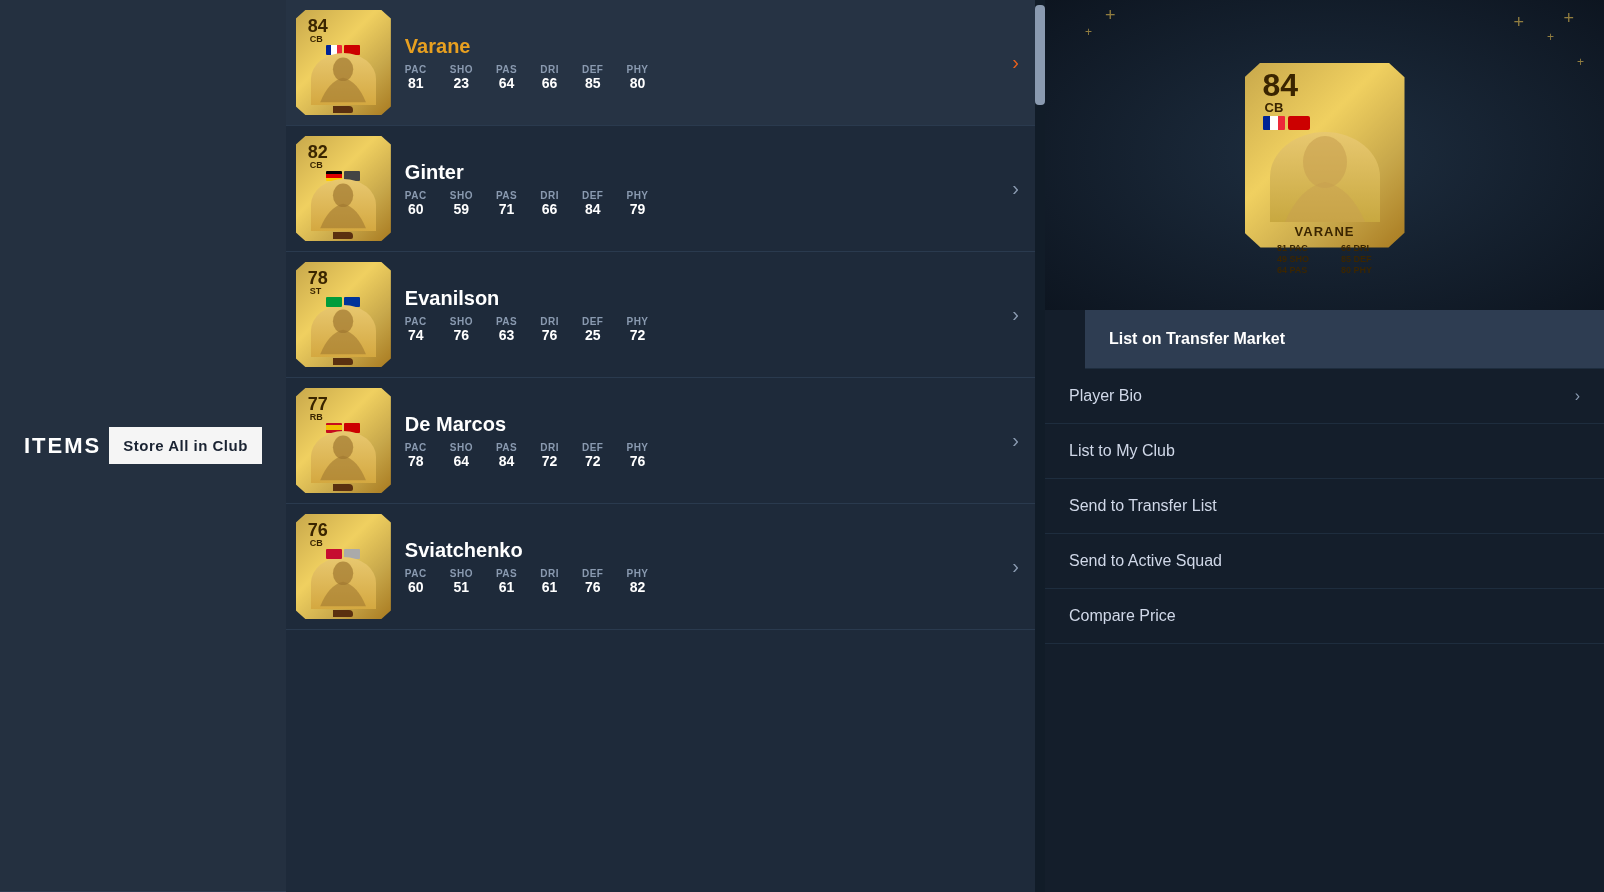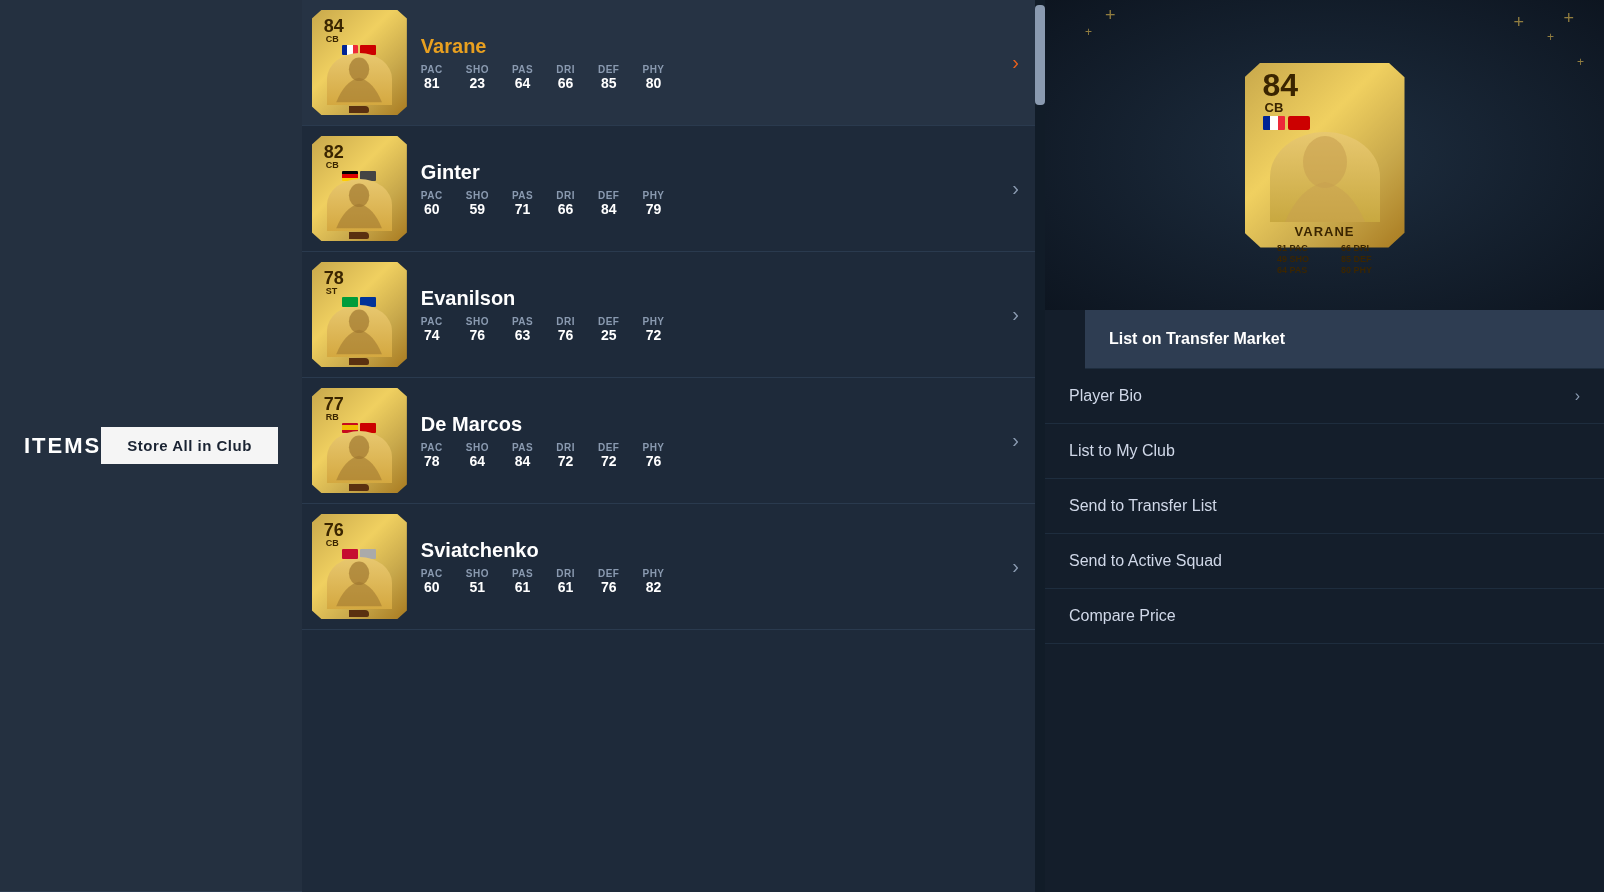--- a/index.html
+++ b/index.html
@@ -35,25 +35,26 @@
       color: #ffffff;
       font-size: 22px;
       font-weight: 700;
       letter-spacing: 2px;
     }
 
     .store-all-btn {
       background: #f5f5f5;
       color: #1a2332;
       border: none;
-      padding: 10px 26px;
+      padding: 10px 14px;
       font-size: 15px;
       font-weight: 600;
       cursor: pointer;
       letter-spacing: 0.5px;
+      margin-left: 8px;
     }
 
     .scrollbar-area {
       display: flex;
       flex: 1;
       overflow: hidden;
     }
 
     .players-list {
       flex: 1;

